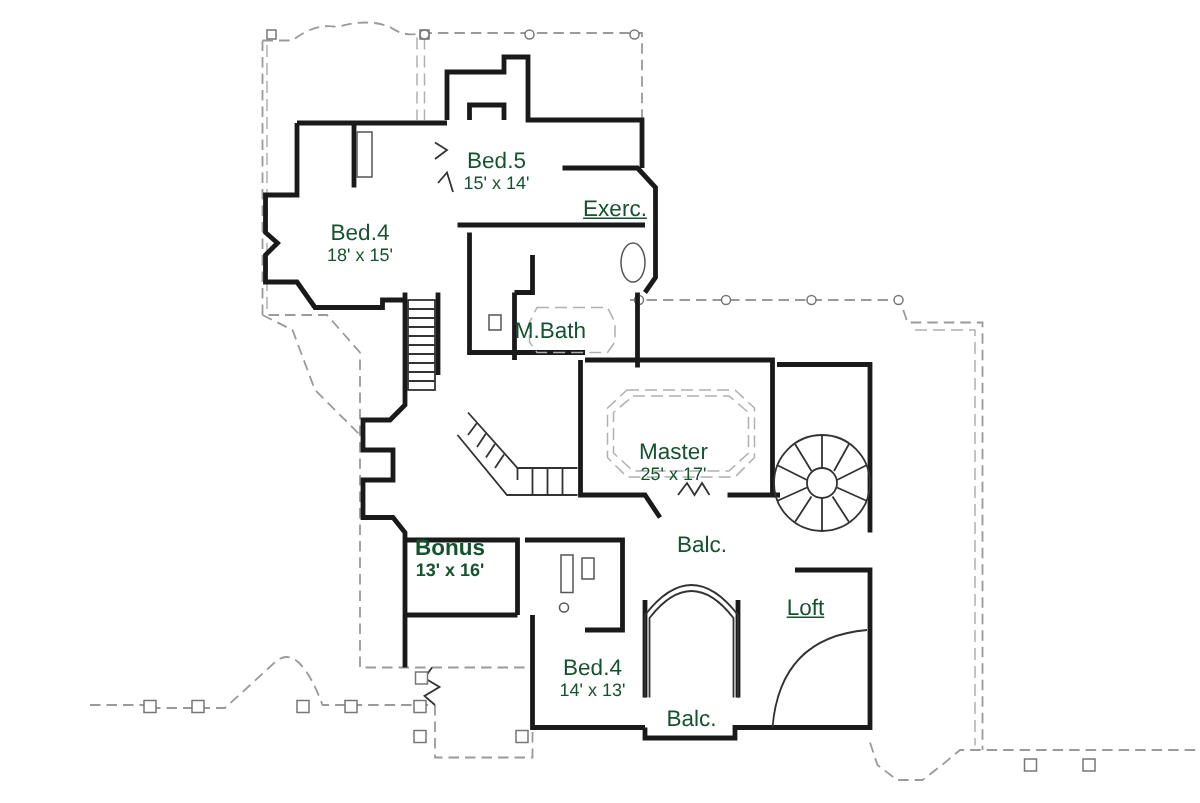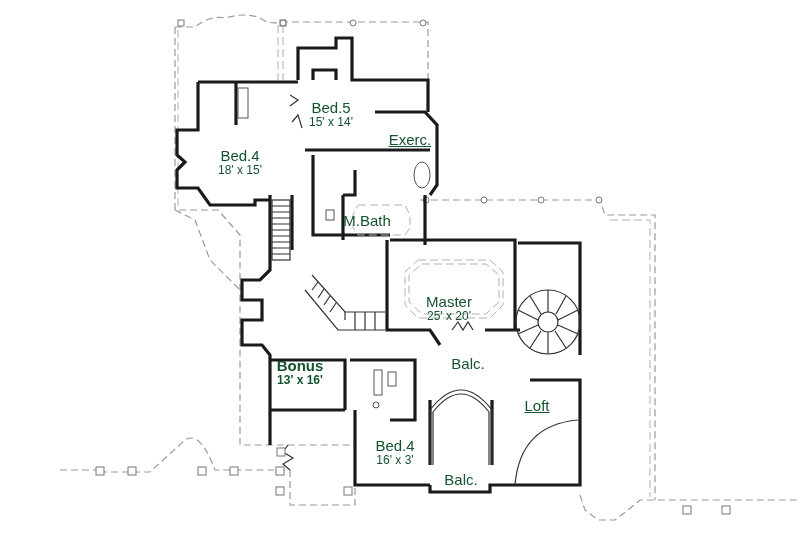--- a/index.html
+++ b/index.html
@@ -142,31 +142,31 @@
 </div>
 <div class="label" style="left:240px;top:148px;">
   <span class="name">Bed.4</span>
   <span class="dim">18' x 15'</span>
 </div>
 <div class="label" style="left:367px;top:213px;">
   <span class="name">M.Bath</span>
 </div>
 <div class="label" style="left:449px;top:270px;margin-top:24px;">
   <span class="name">Master</span>
-  <span class="dim">25' x 20'</span>
+  <span class="dim">25' x 17'</span>
 </div>
 <div class="label" style="left:300px;top:358px;font-weight:bold;">
   <span class="name">Bonus</span>
   <span class="dim">13' x 16'</span>
 </div>
 <div class="label" style="left:468px;top:356px;">
   <span class="name">Balc.</span>
 </div>
 <div class="label" style="left:537px;top:398px;text-decoration:underline;">
   <span class="name">Loft</span>
 </div>
 <div class="label" style="left:395px;top:438px;">
   <span class="name">Bed.4</span>
-  <span class="dim">16' x 3'</span>
+  <span class="dim">14' x 13'</span>
 </div>
 <div class="label" style="left:461px;top:472px;">
   <span class="name">Balc.</span>
 </div>
 
 </body></html>

